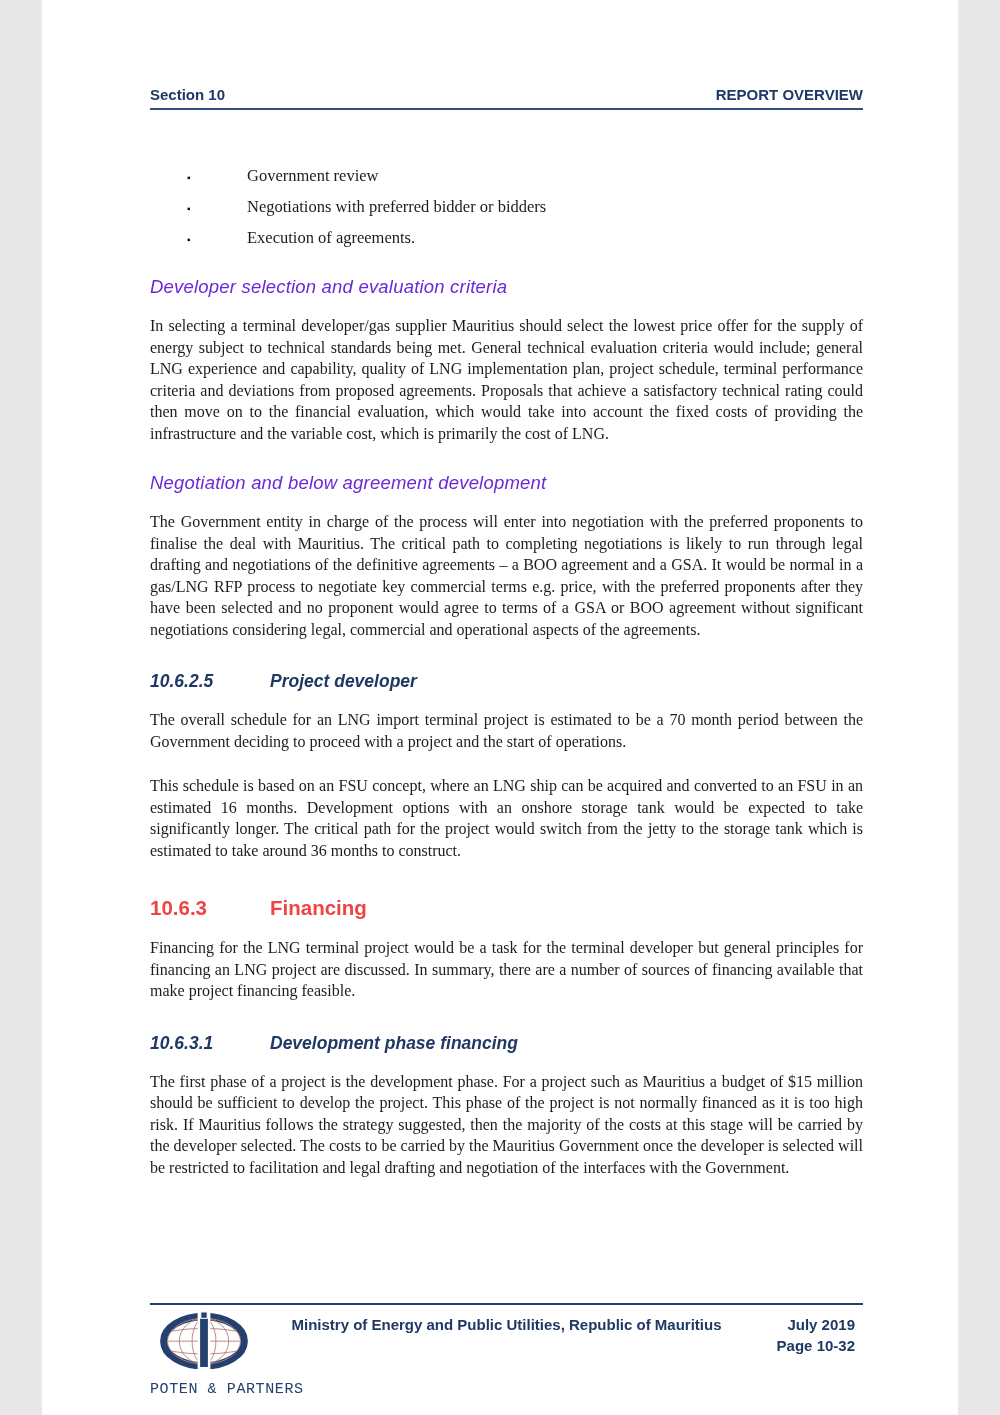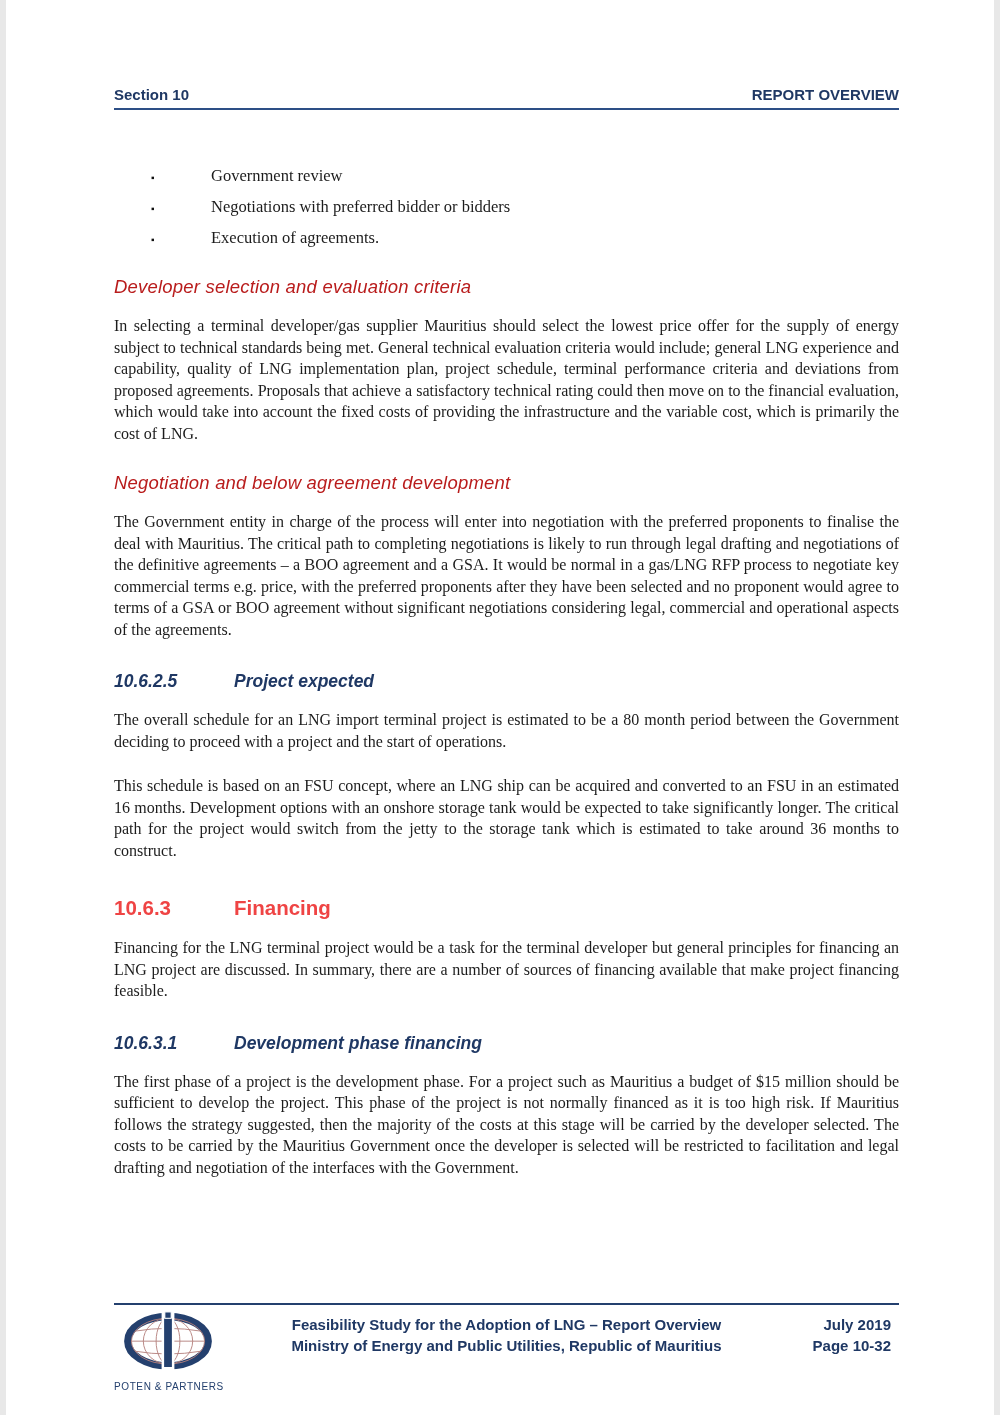--- a/index.html
+++ b/index.html
@@ -1,18 +1,18 @@
 <!DOCTYPE html>
 <html><head>
 <meta charset="utf-8">
 <style>
   html, body { margin: 0; padding: 0; background: #e8e8e8; }
   .page {
     position: relative;
-    width: 988px;
+    width: 916px;
     height: 1415px;
     margin: 0 auto;
     background: #ffffff;
     box-sizing: border-box;
     padding: 0 95px 0 108px;
     overflow: hidden;
     font-family: "Liberation Serif", serif;
   }
   
   .header {
@@ -56,21 +56,21 @@
     color: #1c1c1c;
     margin: 0 0 23px 0;
   }
   p.first-after-list { margin-top: 8px; }
   
   .h-sub {
     font-family: "Liberation Sans", sans-serif;
     font-style: italic;
     font-weight: 500;
     font-size: 18.5px;
-    color: #b91c1c;
+    color: #6d28d9;
     margin: 28px 0 17px 0;
     letter-spacing: 0.2px;
   }
   .h-num-italic {
     font-family: "Liberation Sans", sans-serif;
     font-style: italic;
     font-weight: bold;
     font-size: 17.5px;
     color: #1f3864;
     margin: 31px 0 17px 0;
@@ -94,22 +94,22 @@
   .footer-row { position: relative; padding-top: 9px; }
   .footer-logo {
     position: absolute;
     left: 0;
     top: 6px;
     width: 108px;
     text-align: center;
   }
   .footer-logo-text {
     margin-top: 2px;
-    font-family: Liberation Sans, sans-serif;
-    font-size: 10px;
+    font-family: Liberation Mono, monospace;
+    font-size: 15px;
     color: #24406e;
     letter-spacing: 0.6px;
     white-space: nowrap;
   }
   .footer-center {
     margin: 0 auto;
     width: 64%;
     text-align: center;
     font-family: "Liberation Sans", sans-serif;
     font-weight: bold;
@@ -155,23 +155,23 @@
   </ul>
 
 
   <h3 class="h-sub">Developer selection and evaluation criteria</h3>
   <p class="body">In selecting a terminal developer/gas supplier Mauritius should select the lowest price offer for the supply of energy subject to technical standards being met.  General technical evaluation criteria would include; general LNG experience and capability, quality of LNG implementation plan, project schedule, terminal performance criteria and deviations from proposed agreements.   Proposals that achieve a satisfactory technical rating could then move on to the financial evaluation, which would take into account the fixed costs of providing the infrastructure and the variable cost, which is primarily the cost of LNG.</p>
 
   <h3 class="h-sub">Negotiation and below agreement development</h3>
   <p class="body">The Government entity in charge of the process will enter into negotiation with the preferred proponents to finalise the deal with Mauritius.  The critical path to completing negotiations is likely to run through legal drafting and negotiations of the definitive agreements – a BOO agreement and a GSA.  It would be normal in a gas/LNG RFP process to negotiate key commercial terms e.g. price, with the preferred proponents after they have been selected and no proponent would agree to terms of a GSA or BOO agreement without significant negotiations considering legal, commercial and operational aspects of the agreements.</p>
 
   <h2 class="h-num-italic">
-    <span class="hnum">10.6.2.5</span><span>Project expected</span>
+    <span class="hnum">10.6.2.5</span><span>Project developer</span>
   </h2>
-  <p class="body">The overall schedule for an LNG import terminal project is estimated to be a 80 month period between the Government deciding to proceed with a project and the start of operations.</p>
+  <p class="body">The overall schedule for an LNG import terminal project is estimated to be a 70 month period between the Government deciding to proceed with a project and the start of operations.</p>
   <p class="body">This schedule is based on an FSU concept, where an LNG ship can be acquired and converted to an FSU in an estimated 16 months.  Development options with an onshore storage tank would be expected to take significantly longer.  The critical path for the project would switch from the jetty to the storage tank which is estimated to take around 36 months to construct.</p>
 
   <h1 class="h-big">
     <span class="hnum">10.6.3</span><span>Financing</span>
   </h1>
   <p class="body">Financing for the LNG terminal project would be a task for the terminal developer but general principles for financing an LNG project are discussed.  In summary, there are a number of sources of financing available that make project financing feasible.</p>
 
   <h2 class="h-num-italic">
     <span class="hnum">10.6.3.1</span><span>Development phase financing</span>
   </h2>
@@ -195,21 +195,20 @@
           <ellipse cx="50" cy="33" rx="40" ry="25" fill="none" stroke="#b5807d" stroke-width="1"></ellipse>
 
           <rect x="43" y="1" width="14" height="64" fill="#ffffff"></rect>
           <rect x="45" y="7" width="10" height="55" fill="#24406e" stroke="#ffffff" stroke-width="1.5"></rect>
           <rect x="46.5" y="1" width="7" height="7" fill="#24406e" stroke="#ffffff" stroke-width="1.2"></rect>
         </svg>
         <div class="footer-logo-text">POTEN &amp; PARTNERS</div>
       </div>
 
       <div class="footer-center">
-        <div>Feasibility Study for the Adoption of LNG – Report Overview</div>
         <div>Ministry of Energy and Public Utilities, Republic of Mauritius</div>
       </div>
 
       <div class="footer-right">
         <div>July 2019</div>
         <div>Page 10-32</div>
       </div>
 
     </div>
   </div>

